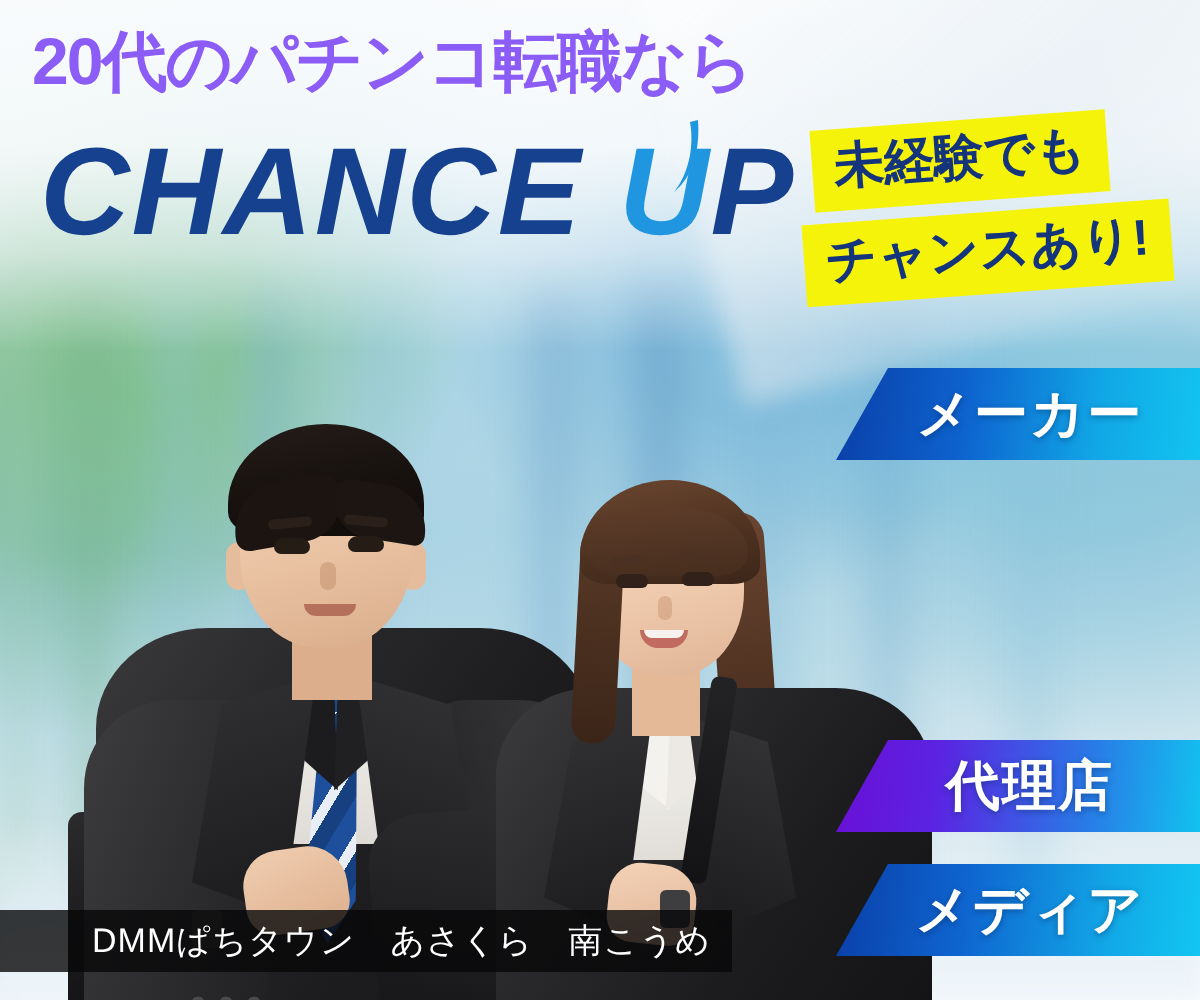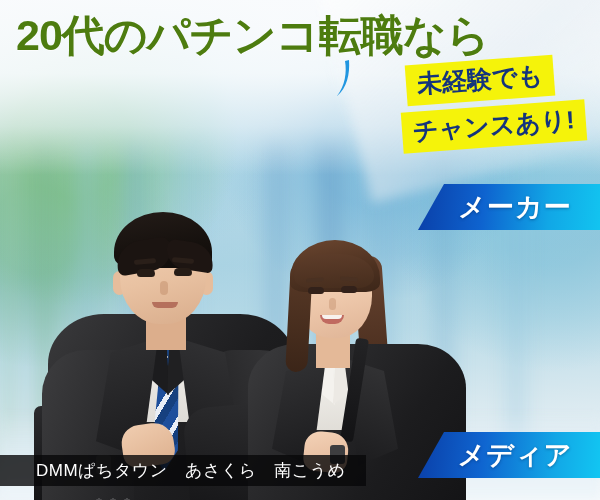--- a/index.html
+++ b/index.html
@@ -255,21 +255,21 @@
     background:#3e3e40; border-radius:3px;
   }
   .m-bag-clasp {
     position:absolute; left:96px; bottom:26px; width:15px; height:19px;
     background:#3c3c3e; border-radius:3px;
   }
 
   
   .headline {
     position:absolute; left:16px; top:14px;
-    font-size:43px; font-weight:bold; color:#4d7c0f;
+    font-size:33px; font-weight:bold; color:#8b5cf6;
     letter-spacing:-1px; white-space:nowrap; line-height:1;
     text-shadow:0 1px 0 rgba(255,255,255,.6);
   }
 
   .logo {
     position:absolute; left:20px; top:66px;
     font-size:62px; font-weight:bold; font-style:italic;
     color:#15418f; letter-spacing:1px; line-height:1; white-space:nowrap;
     font-family:"Liberation Sans", sans-serif;
   }
@@ -306,21 +306,21 @@
   .cat-2 { top:308px; background:linear-gradient(96deg,#0b3da4 0%,#0f63cd 38%,#12a2e4 74%,#12c4f0 100%); }
   .cat-3 { top:370px; background:linear-gradient(96deg,#6a0fd6 0%,#5b23e2 28%,#2a78e6 68%,#12c2ef 100%); }
   .cat-4 { top:432px; background:linear-gradient(96deg,#0a3fa8 0%,#0f65d0 36%,#12a6e6 74%,#12c6f2 100%); }
 
   
   .credit-band {
     position:absolute; left:0; top:455px; width:366px; height:31px;
     background:rgba(8,8,9,.80);
   }
   .credit-text {
-    position:absolute; left:36px; top:460px;
+    position:absolute; left:46px; top:460px;
     color:#ffffff; font-size:17px; line-height:22px; white-space:nowrap;
     letter-spacing:.5px;
   }
 </style>
 </head>
 <body>
 
 <div id="banner">
 
   <div class="photo"></div>
@@ -381,30 +381,36 @@
     <div class="f-teeth"></div>
     <div class="f-hand"></div>
     <div class="f-bag-clasp"></div>
   </div>
 
   <div class="top-wash"></div>
   <div class="top-wash-diag"></div>
 
   <div class="headline">20代のパチンコ転職なら</div>
 
+  <div class="logo">
+    <span>CHANCE</span><span>&nbsp;</span><span class="u-arrow">U</span><span>P</span>
+  </div>
   <svg class="logo-swoosh" viewBox="0 0 34 48">
     <path d="M30 2 C31 16 28 30 18 38 C26 28 28 14 26 3 Z" fill="#2196e0"></path>
   </svg>
 
   <div class="badge badge-1">未経験でも</div>
   <div class="badge badge-2">チャンスあり!</div>
 
   <div class="cat-list">
     <div class="cat cat-0">
       <span class="cat-label">メーカー</span>
+    </div>
+    <div class="cat cat-3">
+      <span class="cat-label">代理店</span>
     </div>
     <div class="cat cat-4">
       <span class="cat-label">メディア</span>
     </div>
   </div>
 
   <div class="credit-band"></div>
   <div class="credit-text">DMMぱちタウン　あさくら　南こうめ</div>
 
 </div>

